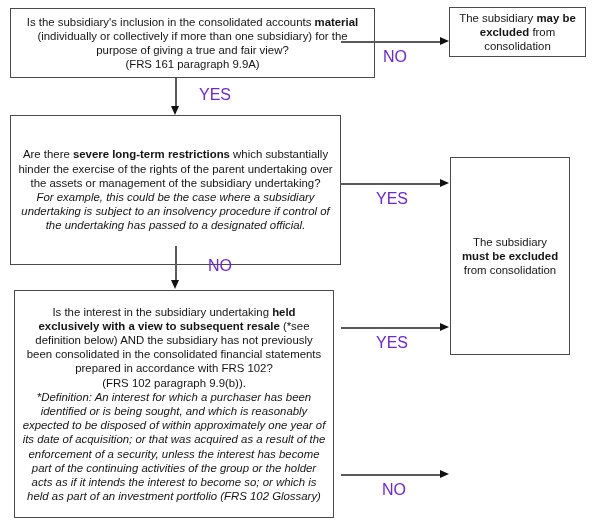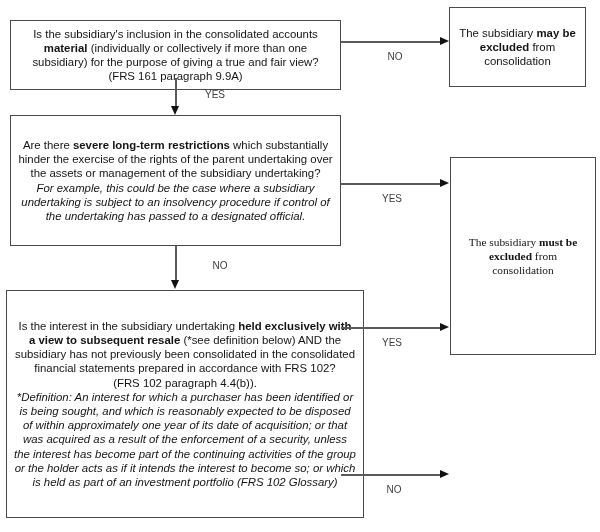--- a/index.html
+++ b/index.html
@@ -38,51 +38,51 @@
     border-left: 9px solid #111111;
   }
   .arr-d {
     position: absolute; width: 0; height: 0;
     border-left: 4.5px solid transparent;
     border-right: 4.5px solid transparent;
     border-top: 9px solid #111111;
   }
   .lbl {
     position: absolute;
-    font-size: 10px;
+    font-size: 16px;
     line-height: 13px;
-    color: #404040;
+    color: #6d28d9;
     text-align: center;
     width: 44px;
   }
 </style>
 </head>
 <body>
 
 <div class="canvas">
 
-  <div class="box" style="left:10px; top:8px; width:331px; height:70px;margin-top:12px;">
+  <div class="box" style="left:10px; top:8px; width:365px; height:70px;">
       <div class="para"><span>Is the subsidiary's inclusion in the consolidated accounts </span><span class="b">material</span><span> (individually or collectively if more than one subsidiary) for the purpose of giving a true and fair view?</span><br><span>(FRS 161 paragraph 9.9A)</span></div>
     </div>
 
-  <div class="box" style="left:10px; top:115px; width:331px; height:131px;">
+  <div class="box" style="left:10px; top:115px; width:331px; height:150px;">
       <div class="para"><span>Are there </span><span class="b">severe long-term restrictions</span><span> which substantially hinder the exercise of the rights of the parent undertaking over the assets or management of the subsidiary undertaking?</span><br></div>
       <div class="para italic"><span>For example, this could be the case where a subsidiary undertaking is subject to an insolvency procedure if control of the undertaking has passed to a designated official.</span></div>
     </div>
 
-  <div class="box" style="left:6px; top:290px; width:358px; height:228px;">
-      <div class="para"><span>Is the interest in the subsidiary undertaking </span><span class="b">held exclusively with a view to subsequent resale</span><span> (*see definition below) AND the subsidiary has not previously been consolidated in the consolidated financial statements prepared in accordance with FRS 102?</span><br><span>(FRS 102 paragraph 4.4(b)).</span></div>
+  <div class="box" style="left:14px; top:290px; width:320px; height:228px;">
+      <div class="para"><span>Is the interest in the subsidiary undertaking </span><span class="b">held exclusively with a view to subsequent resale</span><span> (*see definition below) AND the subsidiary has not previously been consolidated in the consolidated financial statements prepared in accordance with FRS 102?</span><br><span>(FRS 102 paragraph 9.9(b)).</span></div>
       <div class="para italic"><span>*Definition: An interest for which a purchaser has been identified or is being sought, and which is reasonably expected to be disposed of within approximately one year of its date of acquisition; or that was acquired as a result of the enforcement of a security, unless the interest has become part of the continuing activities of the group or the holder acts as if it intends the interest to become so; or which is held as part of an investment portfolio (FRS 102 Glossary)</span></div>
     </div>
 
-  <div class="box" style="left:449px; top:7px; width:137px; height:80px;">
+  <div class="box" style="left:449px; top:7px; width:137px; height:50px;">
       <div class="para"><span>The subsidiary </span><span class="b">may be excluded</span><span> from consolidation</span></div>
     </div>
 
-  <div class="box" style="left:450px; top:157px; width:146px; height:198px;font-family:Liberation Serif, serif;">
+  <div class="box" style="left:450px; top:157px; width:120px; height:198px;">
       <div class="para"><span>The subsidiary </span><span class="b">must be excluded</span><span> from consolidation</span></div>
     </div>
 
 
   <div class="hline" style="left:341px; top:41px; width:100px;"></div>
   <div class="arr-r" style="left:440px; top:37px;"></div>
   <div class="lbl" style="left:373px; top:50px;">NO</div>
 
   <div class="vline" style="left:175px; top:78px; height:30px;"></div>
   <div class="arr-d" style="left:171px; top:106px;"></div>

